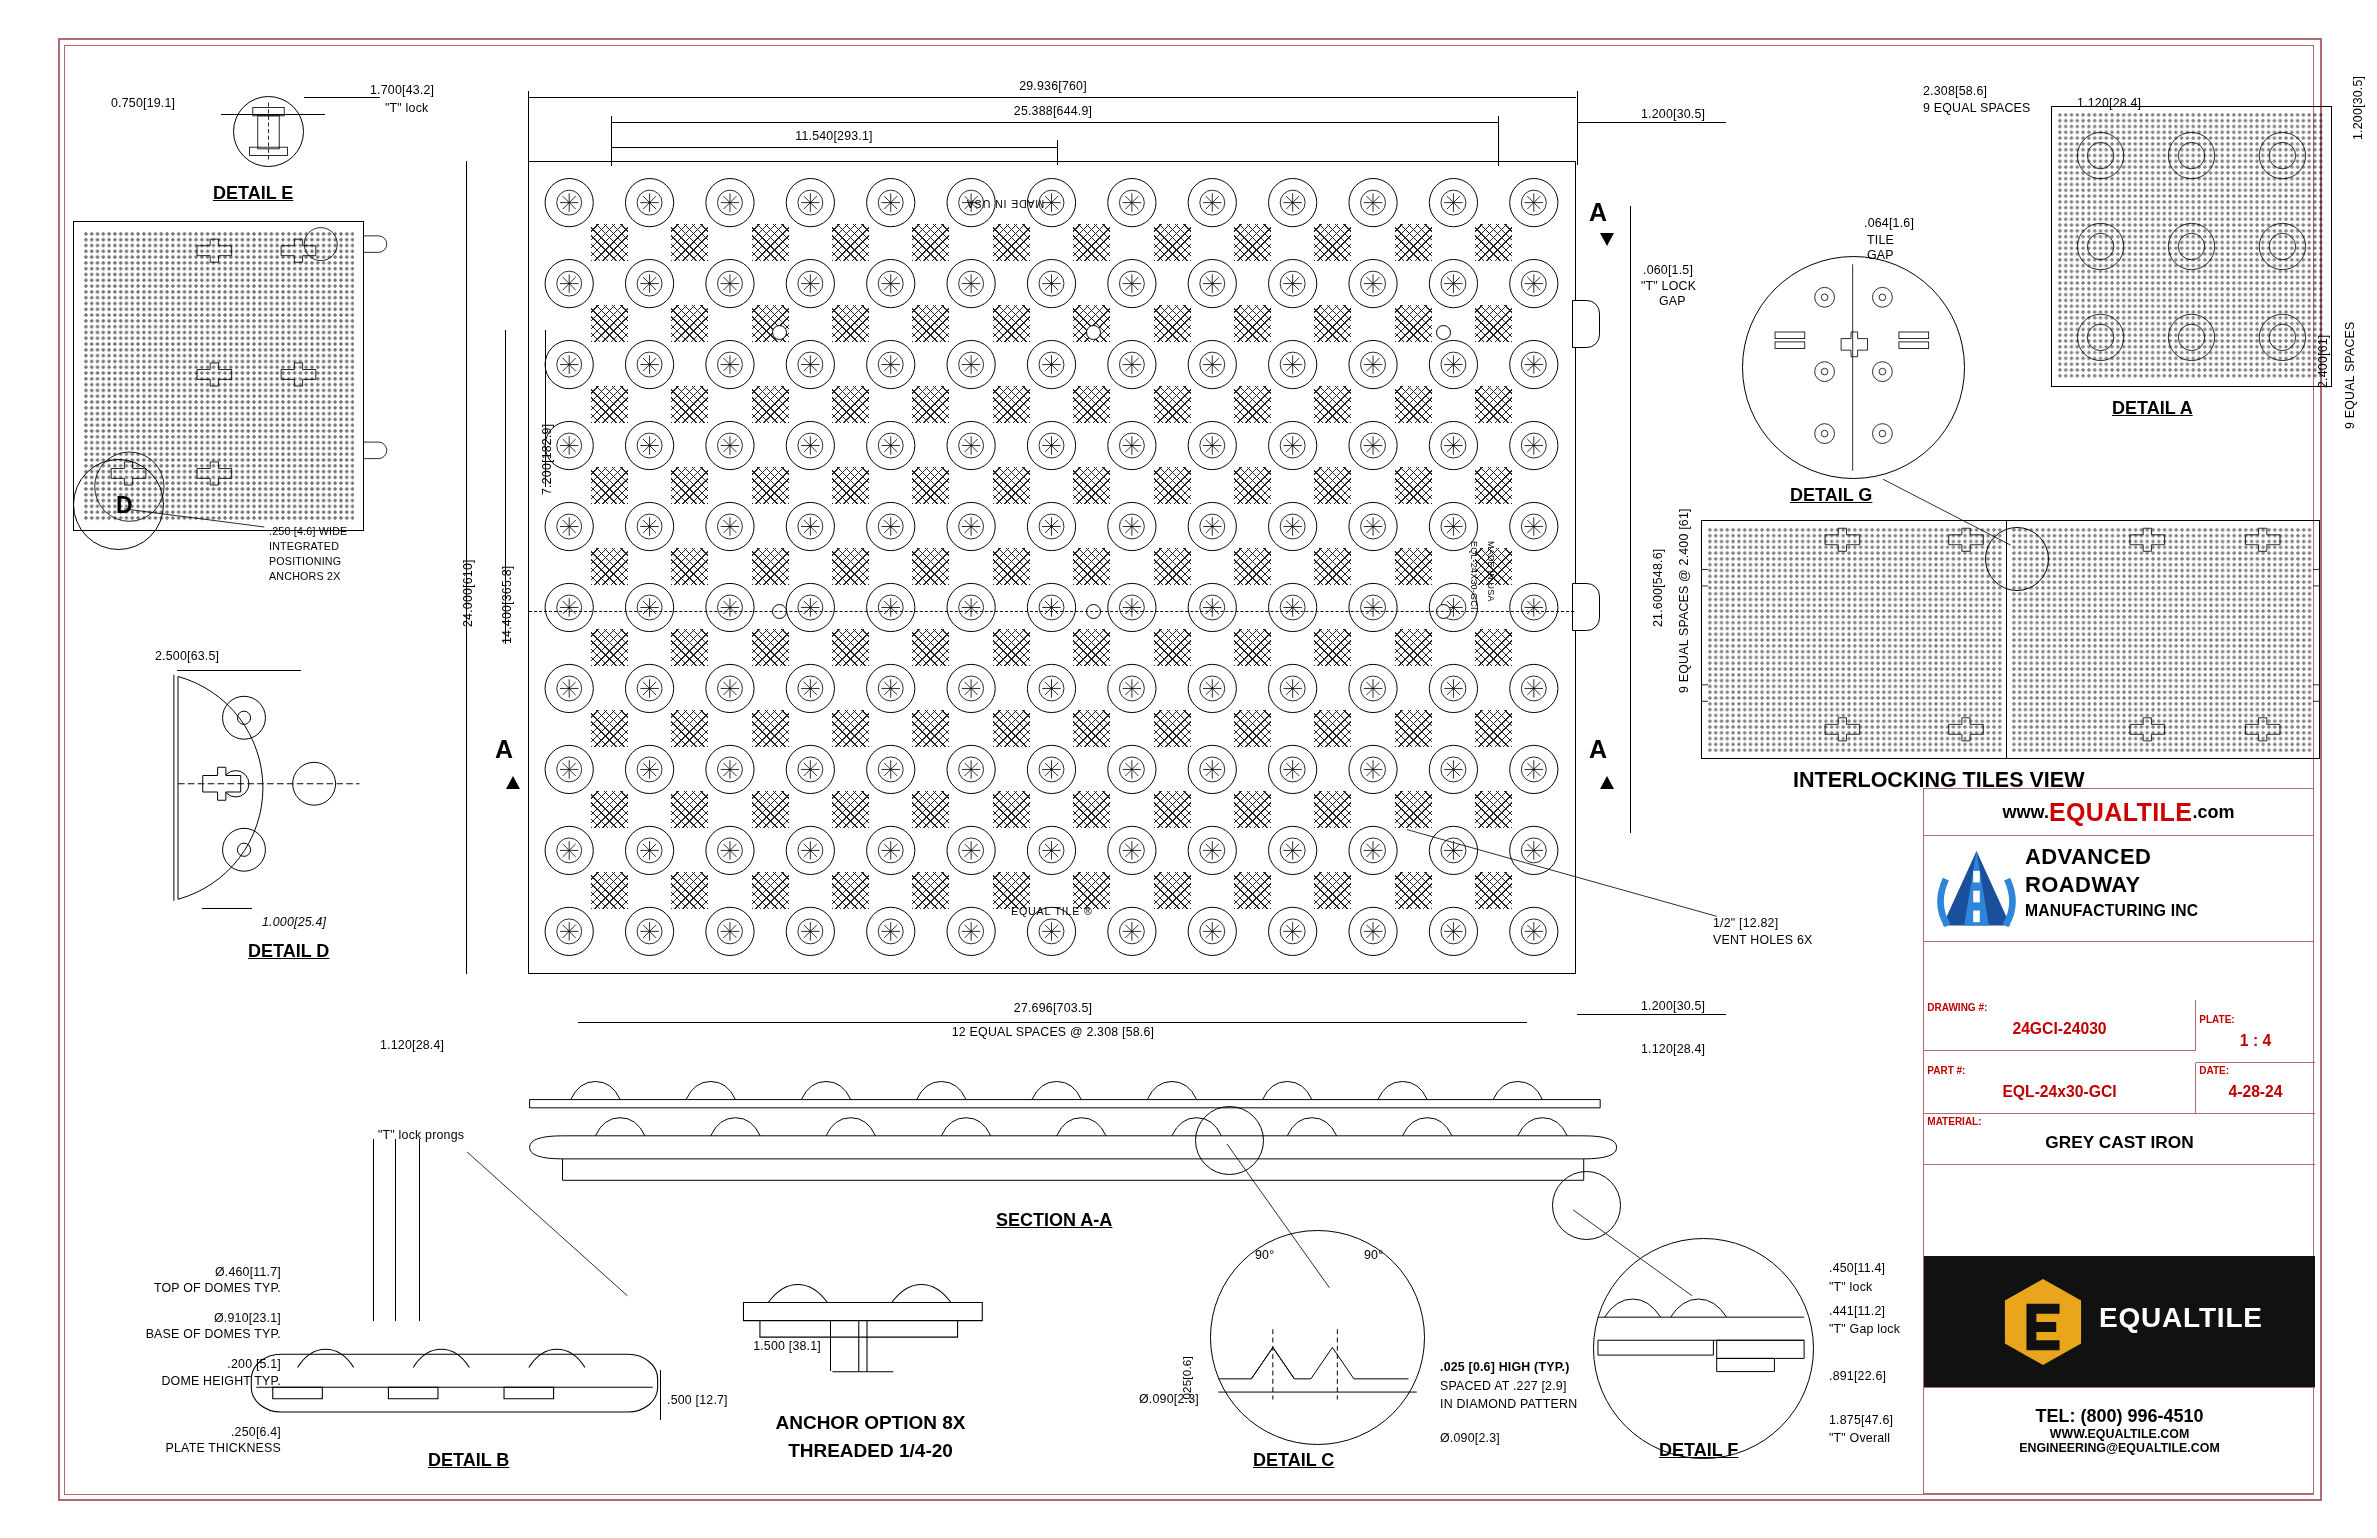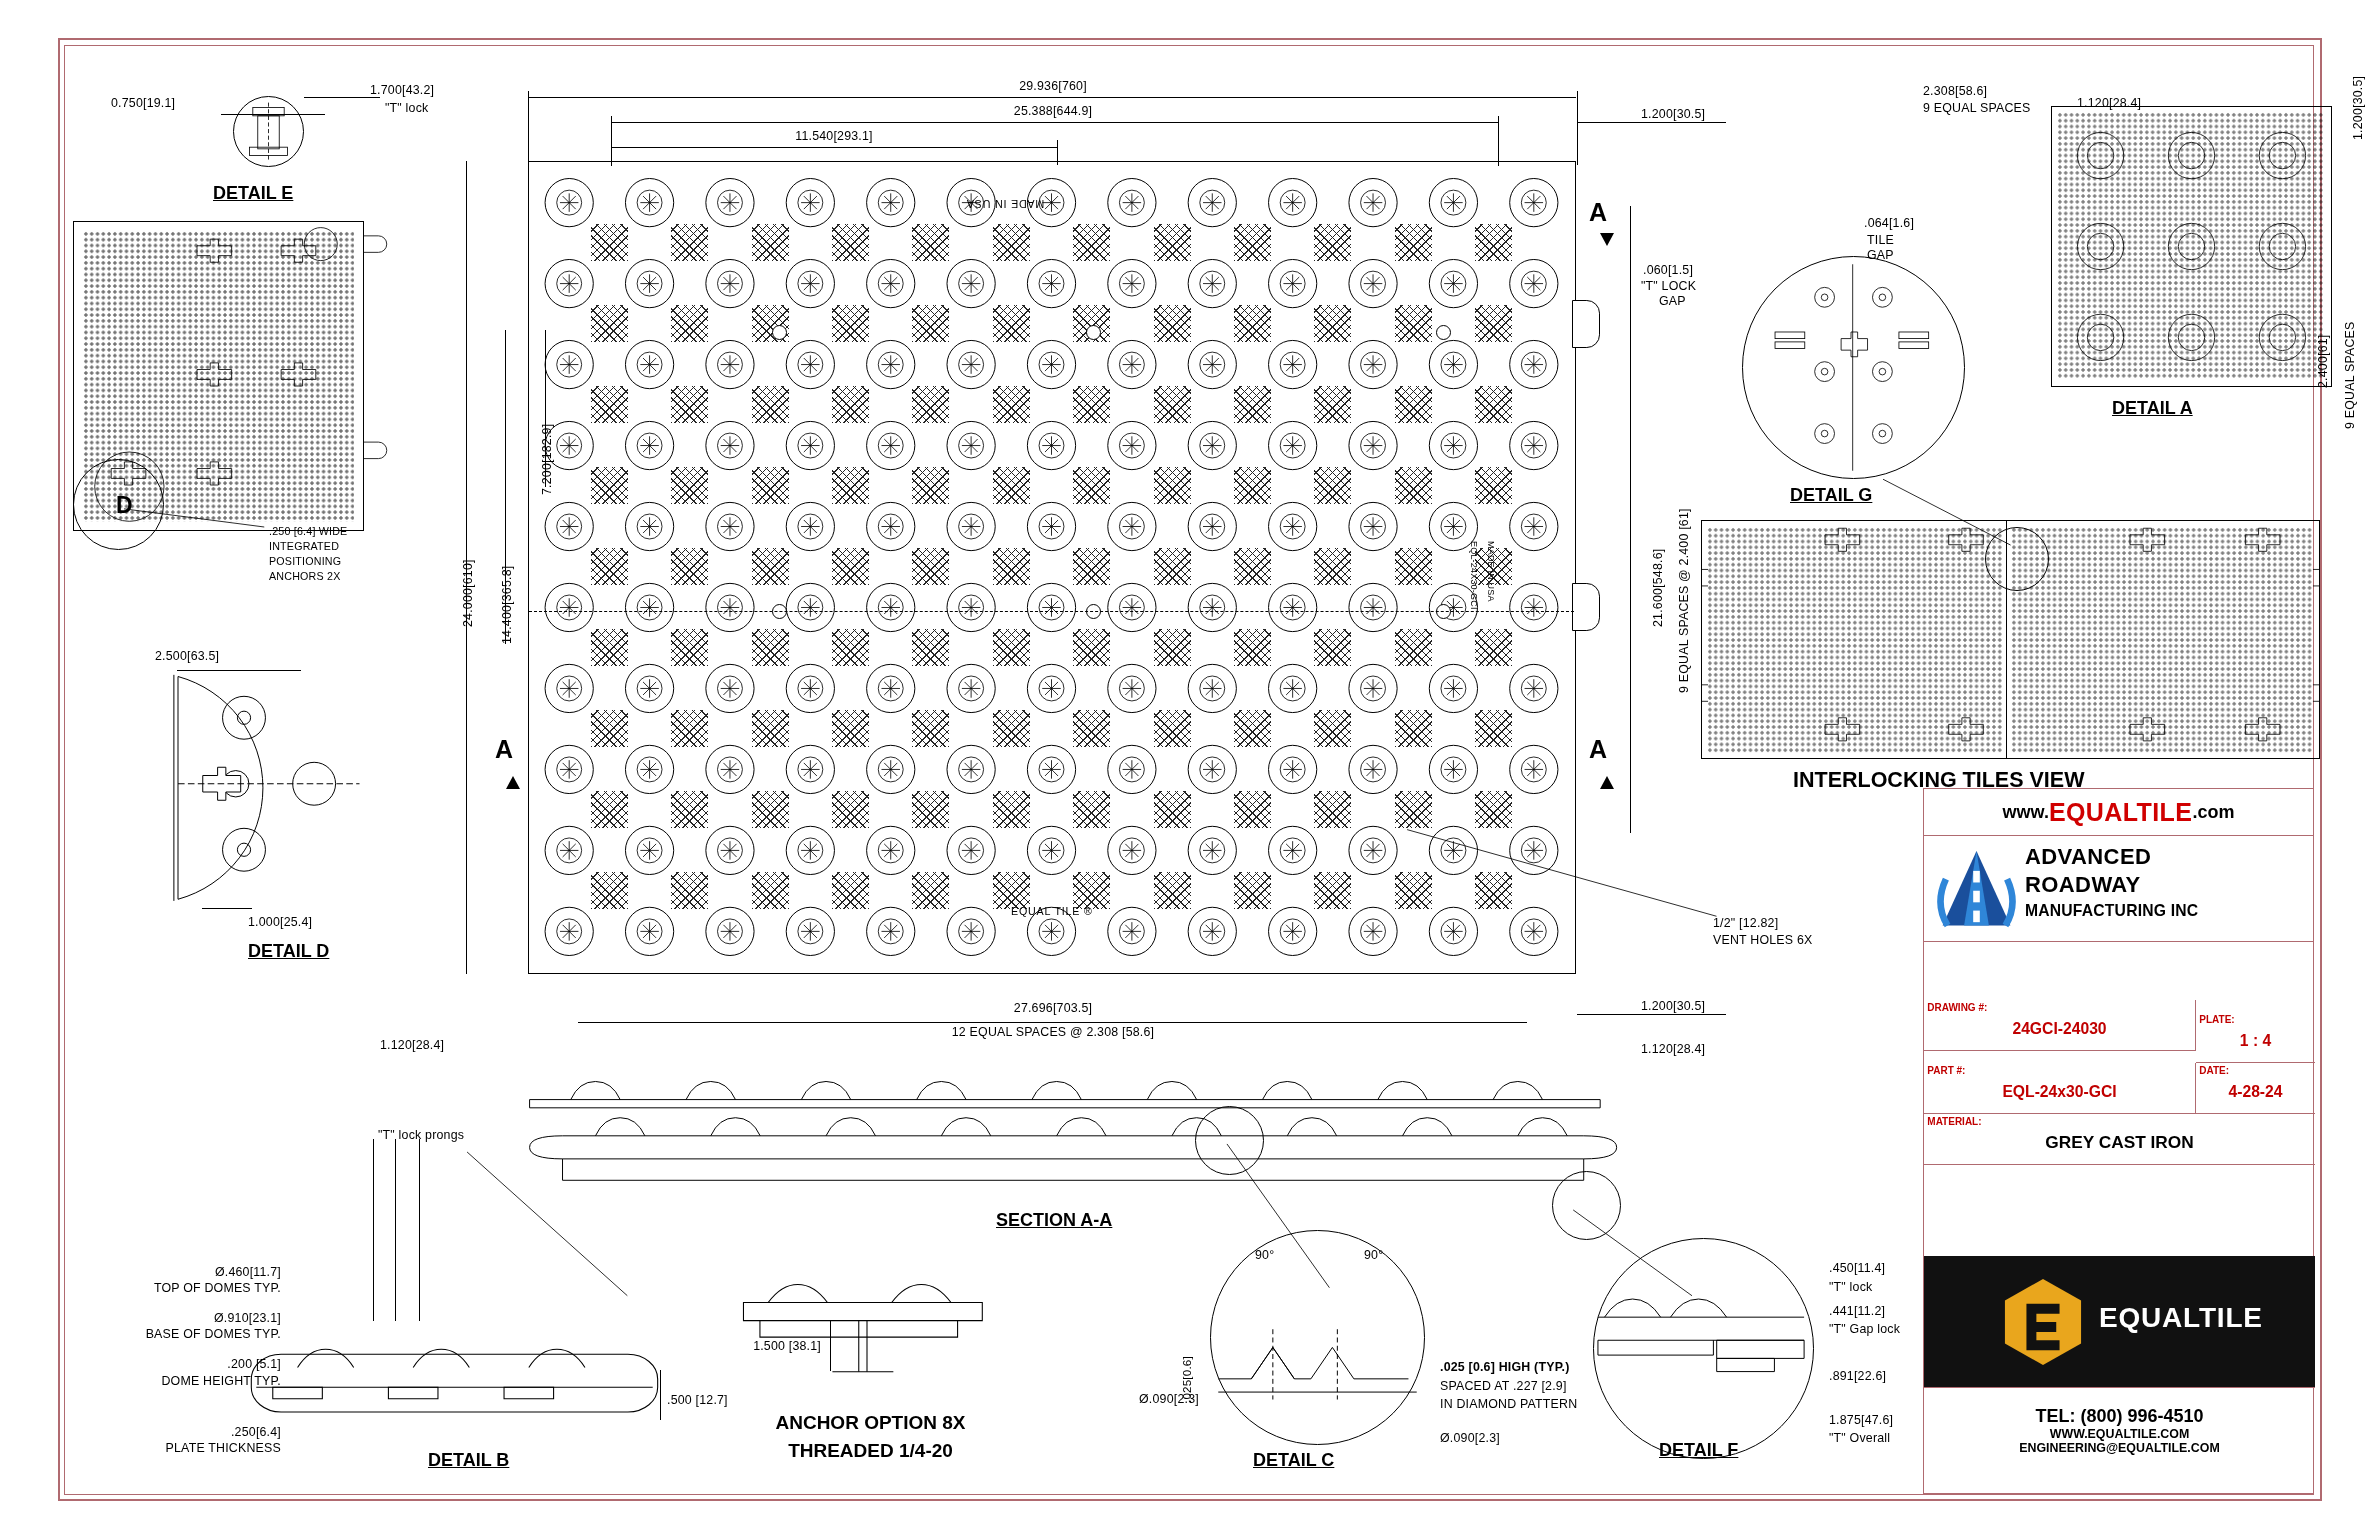--- a/index.html
+++ b/index.html
@@ -898,42 +898,42 @@
       <circle cx="68" cy="322" r="42"></circle>
       <path d="M352 18 h18 a8 8 0 0 1 0 20 h-18"></path>
       <path d="M352 268 h18 a8 8 0 0 1 0 20 h-18"></path>
     </g>
   </svg>
   <div class="circ" style="left:73px;top:459px;width:91px;height:91px;"></div>
   <div class="big" style="left:116px;top:492px;font-size:23px;">D</div>
   <svg style="position:absolute;left:124px;top:502px;width:165px;height:50px;" viewBox="0 0 200 60" width="165" height="50">
     <line x1="0" y1="8" x2="170" y2="30" stroke="#000"></line>
   </svg>
-  <div class="lbl" style="left:269px;top:525px;font-size:10.7px;">.250 [6.4] WIDE</div>
+  <div class="lbl" style="left:269px;top:525px;font-size:10.7px;">.250 [4.6] WIDE</div>
   <div class="lbl" style="left:269px;top:540px;font-size:10.7px;">INTEGRATED</div>
   <div class="lbl" style="left:269px;top:555px;font-size:10.7px;">POSITIONING</div>
   <div class="lbl" style="left:269px;top:570px;font-size:10.7px;">ANCHORS 2X</div>
 
   <svg style="position:absolute;left:153px;top:660px;width:248px;height:264px;" viewBox="0 0 300 320" width="248" height="264">
     <g stroke="#000" fill="none" stroke-width="1.2">
       <path d="M30 20 A140 140 0 0 1 30 290 L30 20 Z"></path>
       <path d="M25 18 L25 292"></path>
       <circle cx="110" cy="70" r="26"></circle>
         <circle cx="110" cy="70" r="8"></circle>
       <circle cx="110" cy="230" r="26"></circle>
         <circle cx="110" cy="230" r="8"></circle>
       <circle cx="195" cy="150" r="26"></circle>
       <circle cx="100" cy="150" r="16"></circle>
       <path d="M60 140 h18 v-10 h10 v10 h18 v20 h-18 v10 h-10 v-10 h-18 z" fill="#fff"></path>
       <line x1="30" y1="150" x2="250" y2="150" stroke-dasharray="8,4"></line>
     </g>
   </svg>
   <div class="lbl" style="left:155px;top:649px;">2.500[63.5]</div>
   <div class="ln hln" style="left:177px;top:670px;width:124px;"></div>
-  <div class="lbl" style="left:248px;top:915px;">1.000[25.4]</div>
+  <div class="lbl" style="left:262px;top:915px;font-style:italic;">1.000[25.4]</div>
   <div class="ln hln" style="left:202px;top:908px;width:50px;"></div>
   <div class="ttl" style="left:248px;top:941px;">DETAIL D</div>
 
   <div class="circ" style="left:1742px;top:256px;width:223px;height:223px;"></div>
   <svg style="position:absolute;left:1742px;top:256px;width:223px;height:223px;" viewBox="0 0 270 270" width="223" height="223">
     <g stroke="#000" fill="none" stroke-width="1">
       <line x1="134" y1="10" x2="134" y2="260"></line>
       <circle cx="100" cy="50" r="12"></circle>
         <circle cx="100" cy="50" r="4"></circle>
       <circle cx="170" cy="50" r="12"></circle>

